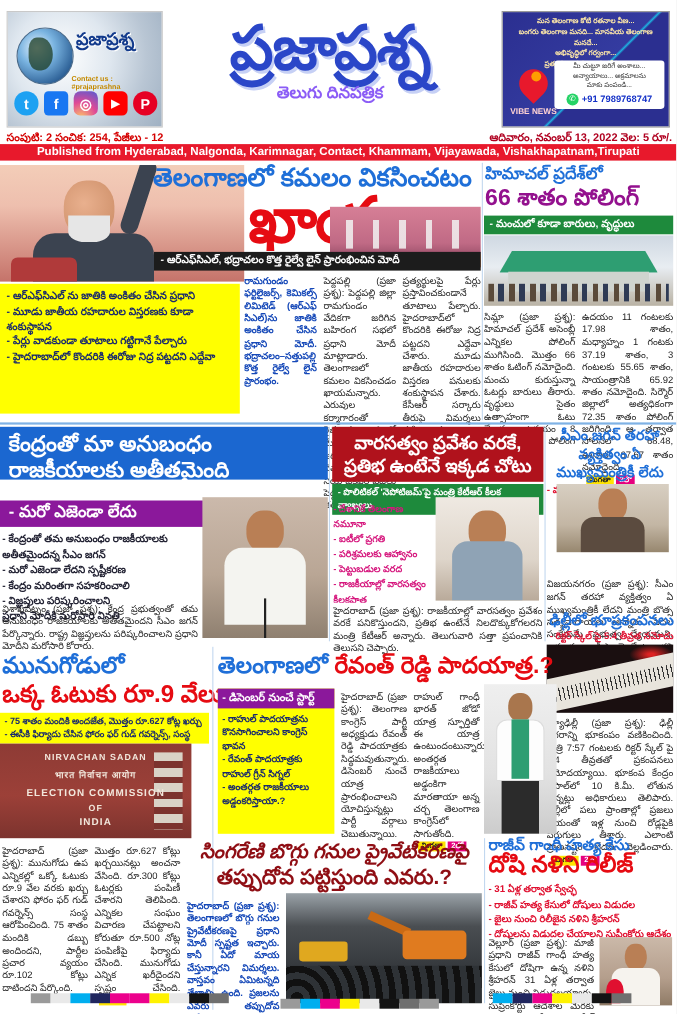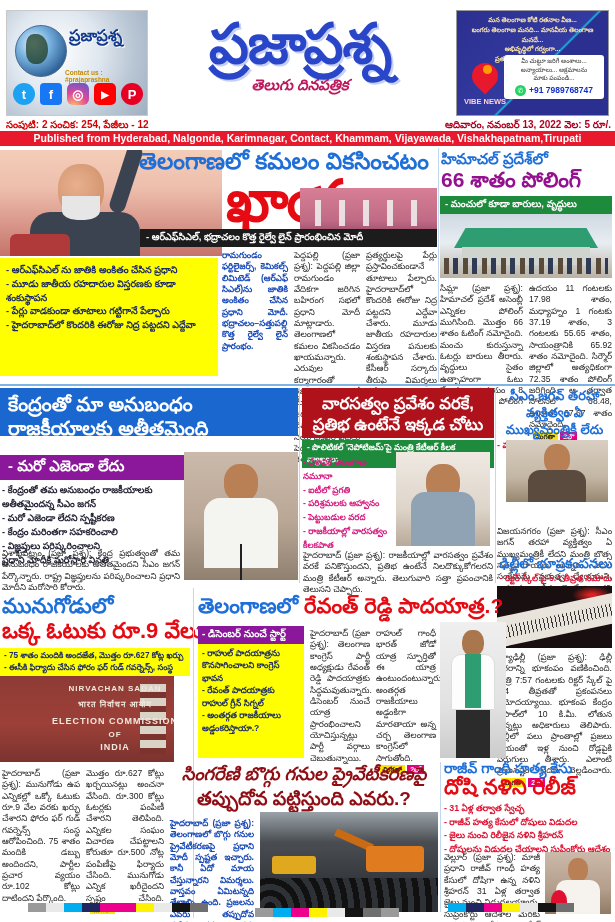--- a/index.html
+++ b/index.html
@@ -23,21 +23,21 @@
     display:flex; align-items:center; justify-content:center; }
   .soc.tw { background:#1da1f2; border-radius:50%; }
   .soc.fb { background:#1877f2; }
   .soc.ig { background:radial-gradient(circle at 30% 110%, #fdc468, #df4996 50%, #515bd4); border-radius:6px; }
   .soc.yt { background:#ff0000; border-radius:5px; font-size:10px; }
   .soc.pi { background:#e60023; border-radius:50%; }
 
   .masthead { left:150px; top:16px; width:300px; text-align:center; }
   .masthead-title { font-size:56px; font-weight:900; color:#2a46c8; letter-spacing:-1px; line-height:1.0;
     text-shadow:2px 2px 0 #c6d0f5; }
-  .masthead-sub { font-size:15px; font-weight:bold; color:#be185d; margin-top:4px;font-style:italic; }
+  .masthead-sub { font-size:15px; font-weight:bold; color:#8b5cf6; margin-top:4px; }
 
   .ad-box { left:456px; top:10px; width:153px; height:106px; border:1px solid #9a9a9a;
     background:linear-gradient(135deg,#2b2f90 0%, #343ba0 55%, #1db0e0 56%, #2b2f90 57%, #2b2f90 100%); padding:4px; overflow:hidden; }
   .ad-lines { color:#ffe9a8; font-size:6.5px; text-align:center; line-height:1.5; font-weight:bold; }
   .ad-inner { position:absolute; right:4px; top:44px; width:100px; height:44px; background:#fff; border-radius:3px;
     padding:2px 3px; font-size:6.3px; color:#333; line-height:1.35; text-align:center; }
   .wa-row { display:flex; align-items:center; gap:3px; justify-content:center; margin-top:2px; }
   .wa-icon { width:11px; height:11px; border-radius:50%; background:#25d366; color:#fff; font-size:7px;
     display:flex; align-items:center; justify-content:center; }
   .wa-num { color:#1330c7; font-weight:bold; font-size:8.5px; }
@@ -95,21 +95,21 @@
   .person-body-dark { position:absolute; left:50%; top:30px; transform:translateX(-50%); width:58px; height:32px;
     border-radius:12px 12px 0 0; background:#5b4b3f; }
 
   .quake-photo { left:497px; top:586px; width:115px; height:62px; background:#1a0f10; }
   .quake-band { position:absolute; left:-10px; top:18px; width:150px; height:30px; background:#e8e4dc; transform:rotate(-12deg); }
   .quake-line { position:absolute; left:0px; top:10px; width:150px; height:12px;
     background:repeating-linear-gradient(90deg,#333 0 1px, transparent 1px 4px); }
   .quake-red { position:absolute; right:0; top:0; width:40px; height:18px; background:radial-gradient(#d22 10%, transparent 70%); }
 
   .eci-photo { left:0; top:676px; width:174px; height:86px;
-    background:linear-gradient(180deg,#8e3b35 0%, #9c4038 55%, #7c332e 100%); color:#f2e7dc;padding-left:28px; }
+    background:linear-gradient(180deg,#8e3b35 0%, #9c4038 55%, #7c332e 100%); color:#f2e7dc; }
   .eci-text { position:absolute; width:100%; text-align:center; font-weight:bold; letter-spacing:1px; }
   .eci-win { position:absolute; right:8px; top:8px; width:26px; height:70px;
     background:repeating-linear-gradient(180deg,#d9d2c6 0 8px, #7c332e 8px 14px); }
 
   .revanth-photo { left:440px; top:622px; width:66px; height:136px;
     background:linear-gradient(180deg,#efefef 0%, #e2e2e2 60%, #cccccc 100%); }
   .rev-head { position:absolute; left:50%; top:8px; transform:translateX(-50%); width:22px; height:26px; border-radius:45%; background:#a9764d; }
   .rev-shirt { position:absolute; left:50%; top:32px; transform:translateX(-50%); width:44px; height:56px; border-radius:10px 10px 0 0; background:#fdfdfd; border:1px solid #ddd; }
   .rev-scarf { position:absolute; left:50%; top:32px; transform:translateX(-50%); width:16px; height:54px; background:#2e9e72; }
   .rev-pants { position:absolute; left:50%; top:88px; transform:translateX(-50%); width:34px; height:48px; background:#2b2b2b; }

